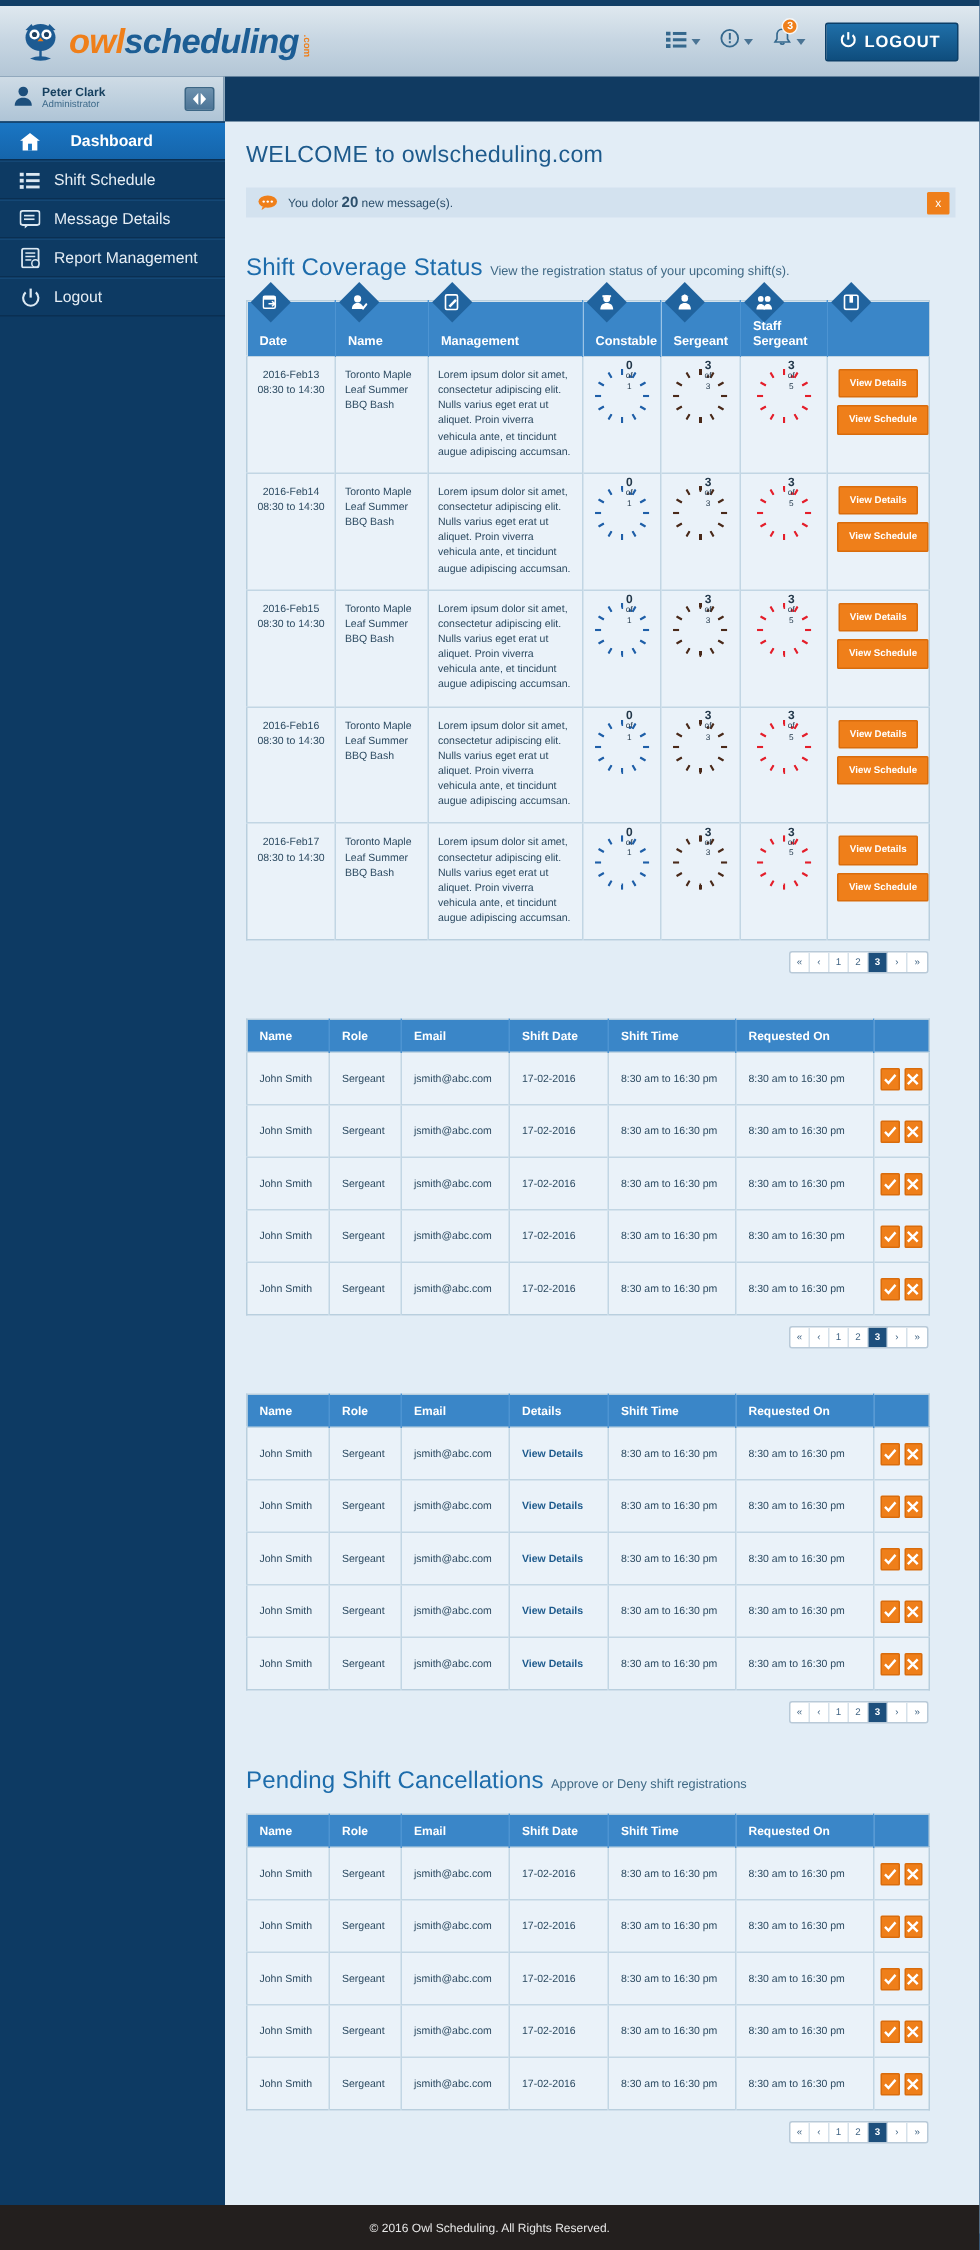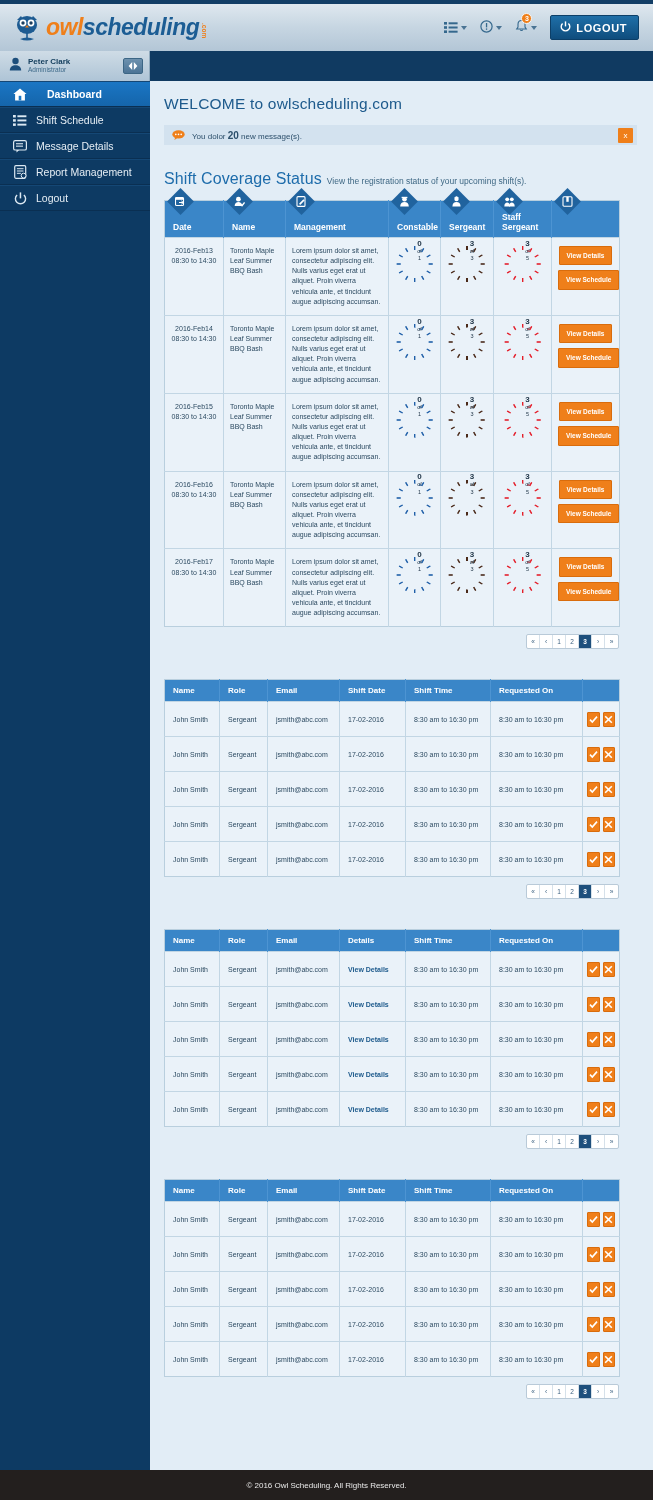--- a/index.html
+++ b/index.html
@@ -1421,20 +1421,23 @@
           <span class="pg">1</span>
           <span class="pg">2</span>
           <span class="pg active">3</span>
           <span class="pg">›</span>
           <span class="pg">»</span>
         </div>
       </div>
 
       <div class="sec-space"></div>
 
+      <div class="sec-title">
+        <h2>Pending Shift Cancellations</h2><span>Approve or Deny shift registrations</span>
+      </div>
       <table class="apr-table">
         <colgroup>
             <col style="width:55px">
             <col style="width:48px">
             <col style="width:72px">
             <col style="width:66px">
             <col style="width:85px">
             <col style="width:92px">
             <col style="width:37px">
           </colgroup>

